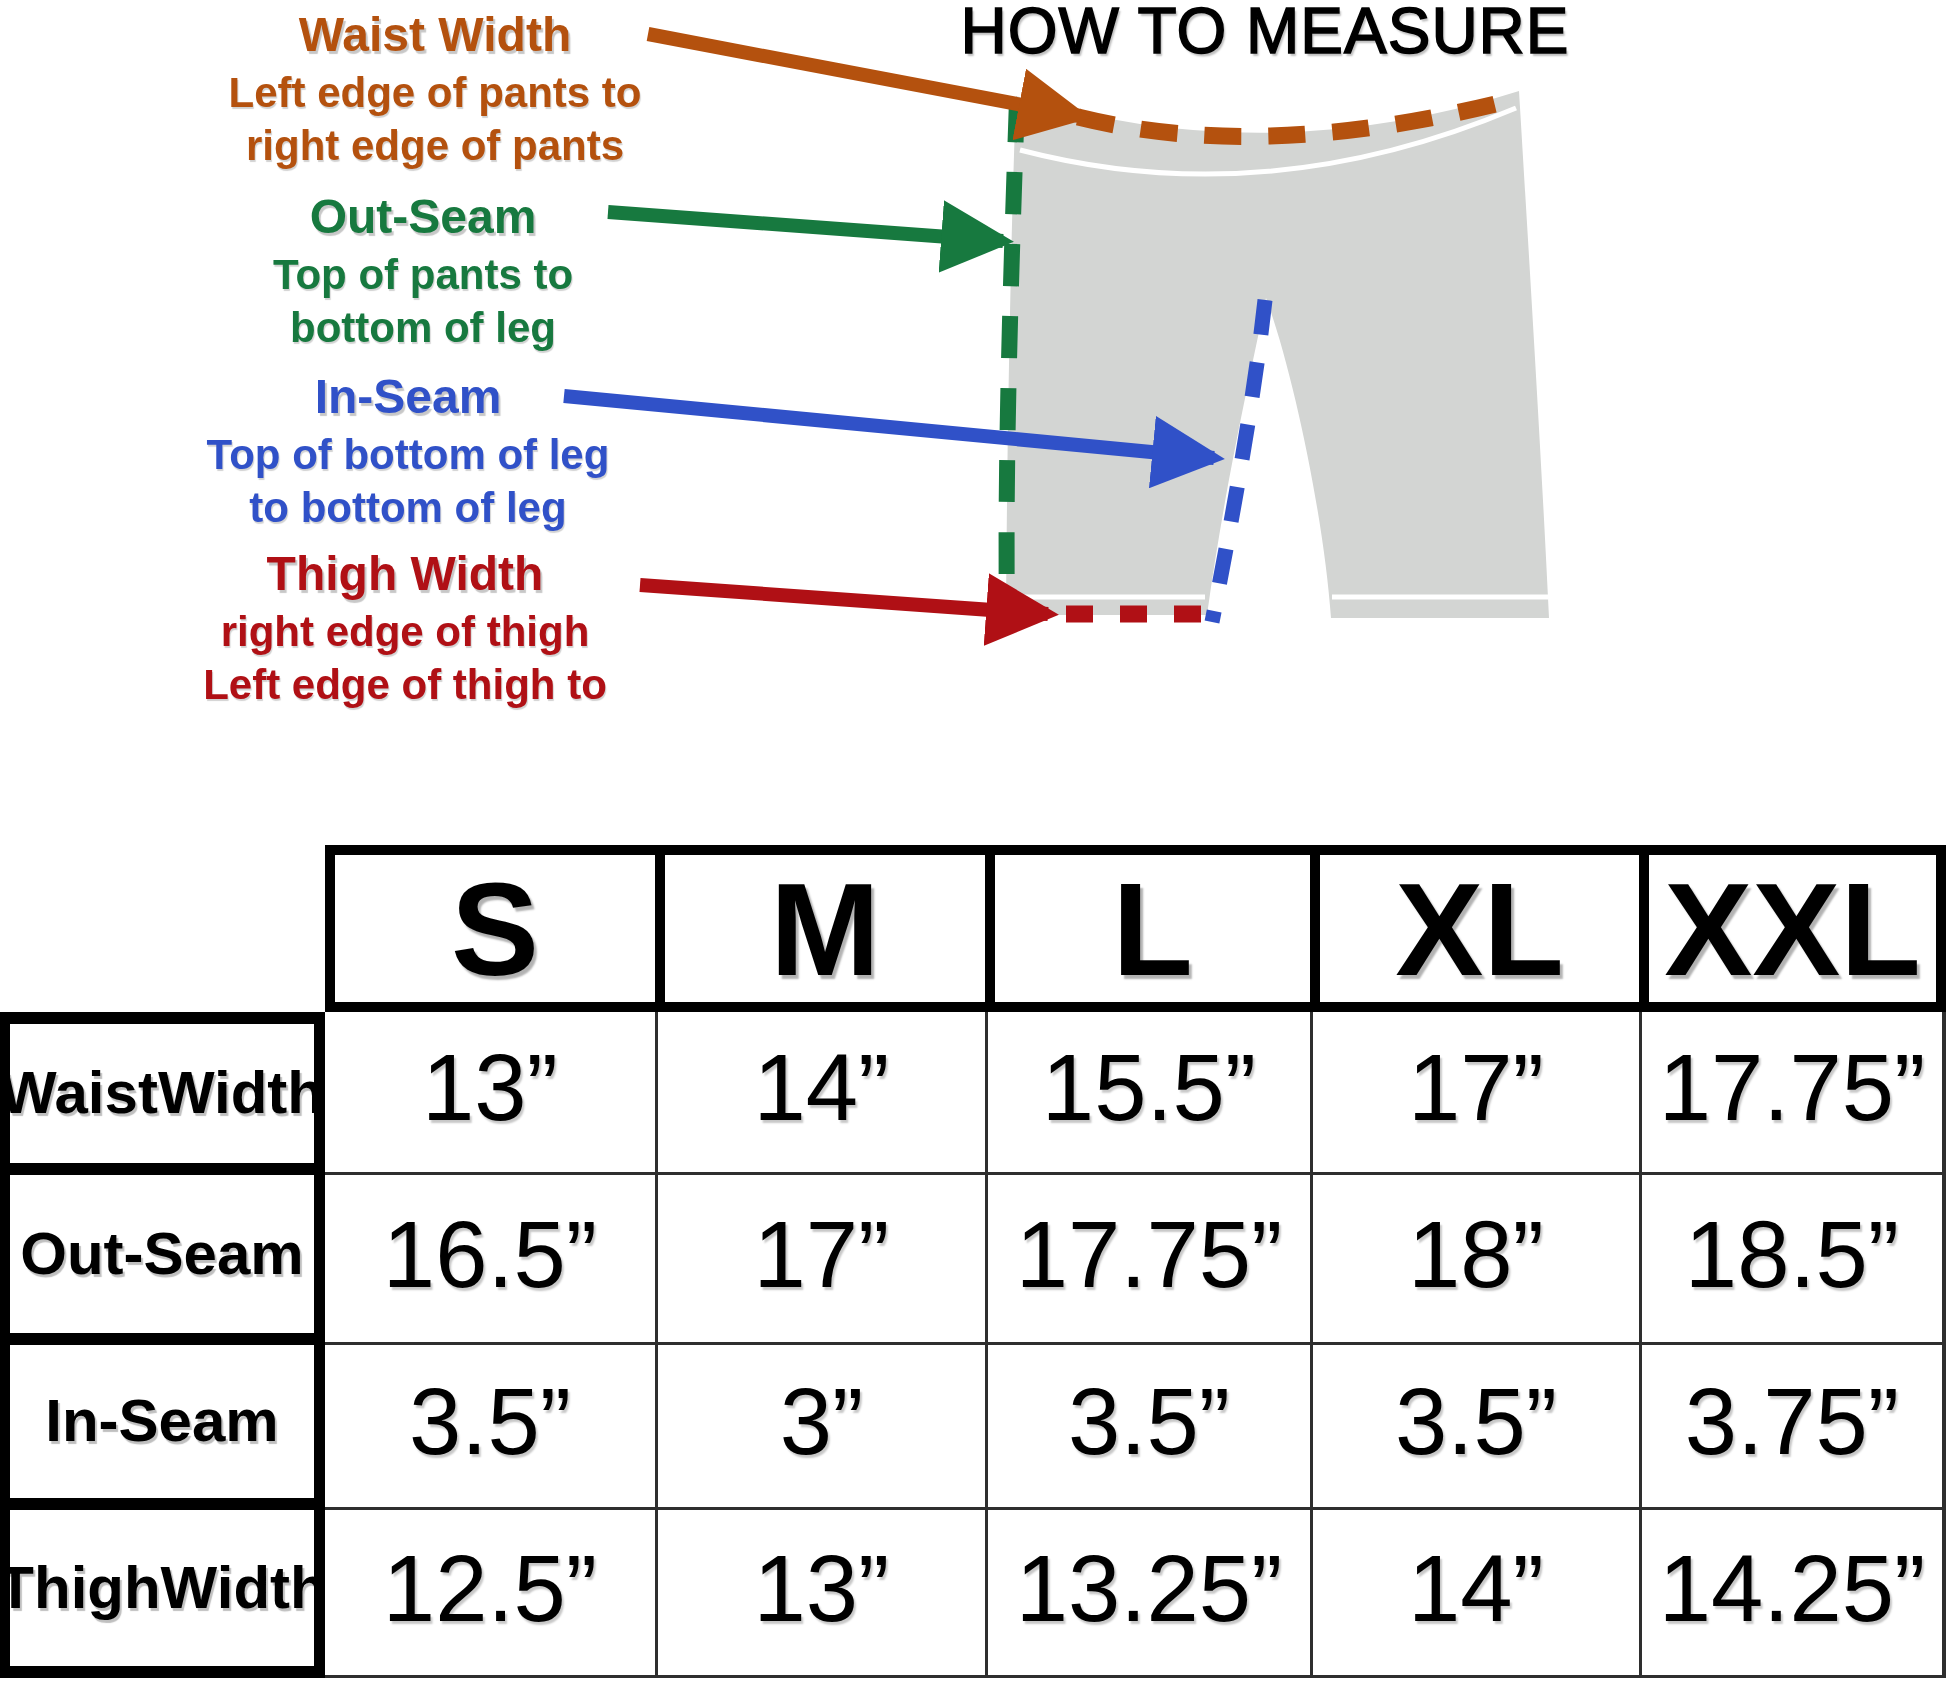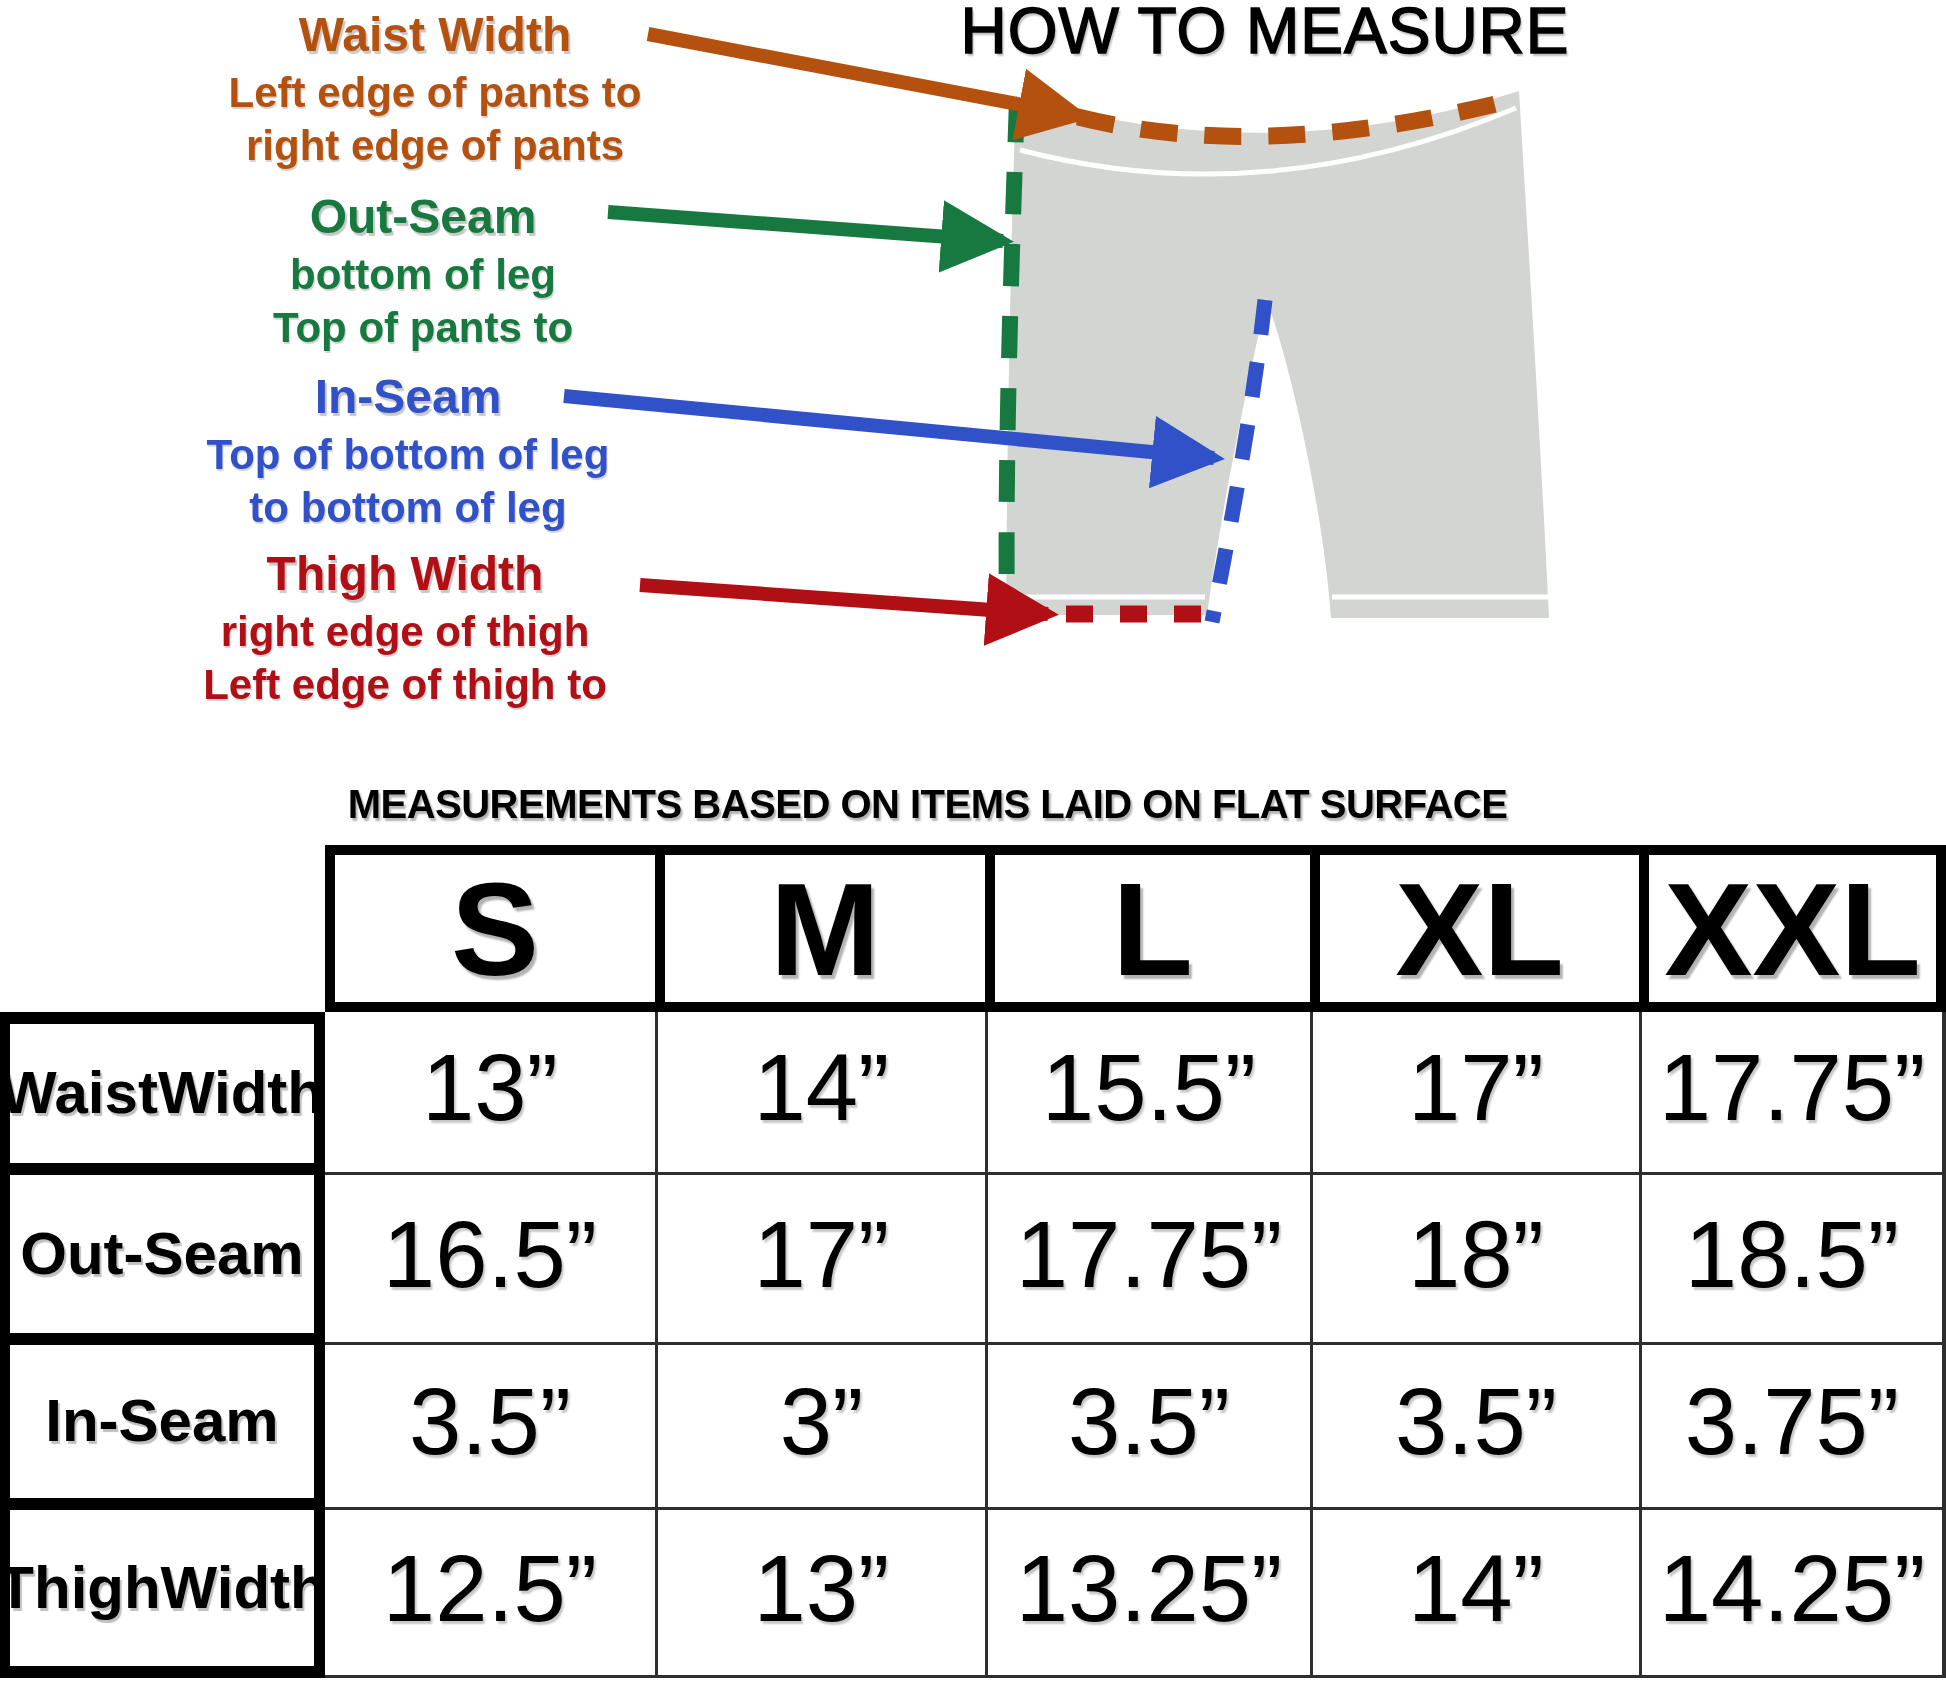--- a/index.html
+++ b/index.html
@@ -128,38 +128,37 @@
     <h1 class="page-title">HOW TO MEASURE</h1>
 
     <div class="lg lg-waist" style="left:135px; top:4px;">
       <div class="lg-heading">Waist Width</div>
       <div class="lg-desc">Left edge of pants to</div>
       <div class="lg-desc">right edge of pants</div>
     </div>
 
     <div class="lg lg-outseam" style="left:123px; top:186px;">
       <div class="lg-heading">Out-Seam</div>
+      <div class="lg-desc">Top of pants to</div>
       <div class="lg-desc">bottom of leg</div>
-      <div class="lg-desc">Top of pants to</div>
     </div>
 
     <div class="lg lg-inseam" style="left:108px; top:366px;">
       <div class="lg-heading">In-Seam</div>
       <div class="lg-desc">Top of bottom of leg</div>
       <div class="lg-desc">to bottom of leg</div>
     </div>
 
     <div class="lg lg-thigh" style="left:105px; top:543px;">
       <div class="lg-heading">Thigh Width</div>
       <div class="lg-desc">right edge of thigh</div>
       <div class="lg-desc">Left edge of thigh to</div>
     </div>
   </section>
 
-  <div class="tbl-caption">MEASUREMENTS BASED ON ITEMS LAID ON FLAT SURFACE</div>
 
   <div class="size-grid">
 
     <div class="cell corner"></div>
     <div class="cell h">S</div>
     <div class="cell h">M</div>
     <div class="cell h">L</div>
     <div class="cell h">XL</div>
     <div class="cell h last">XXL</div>
 

